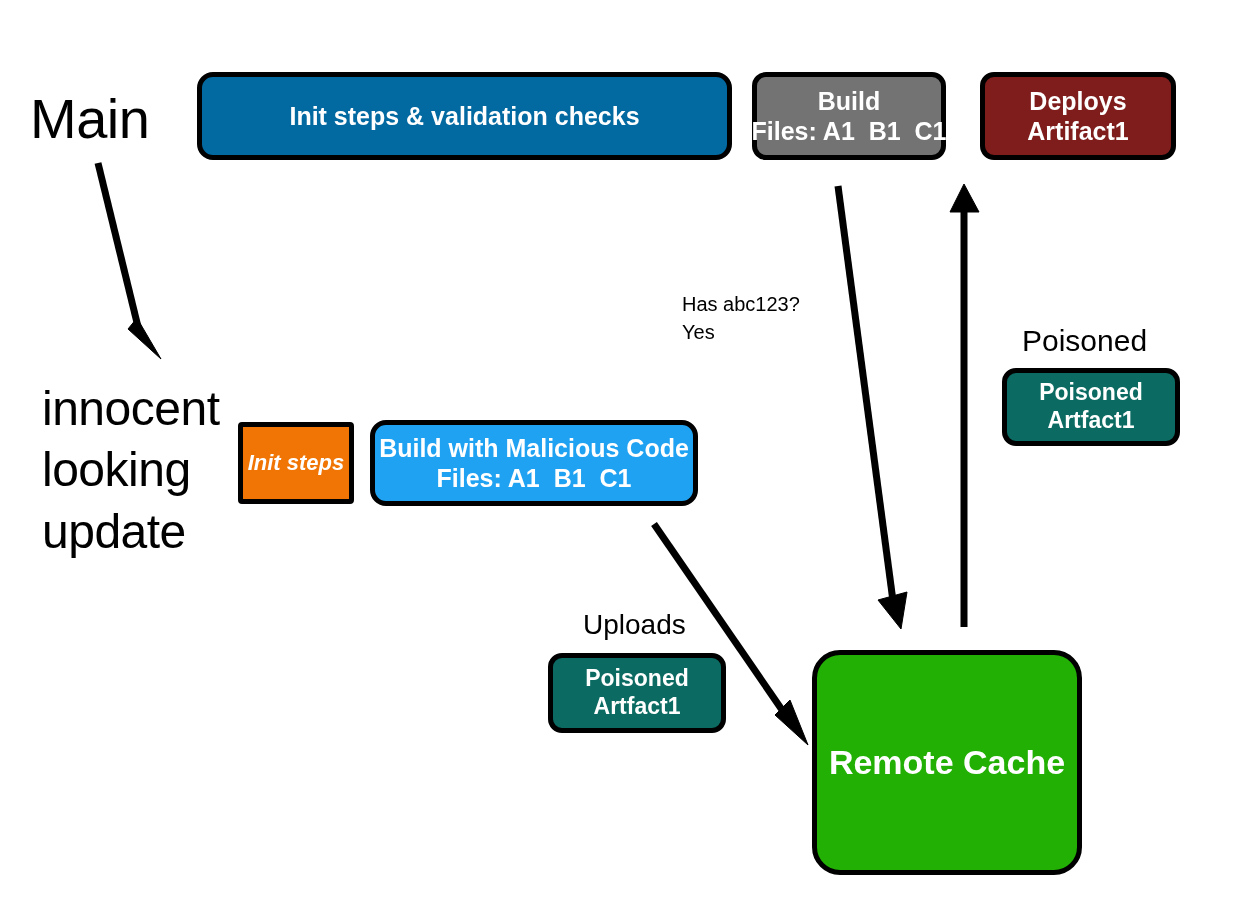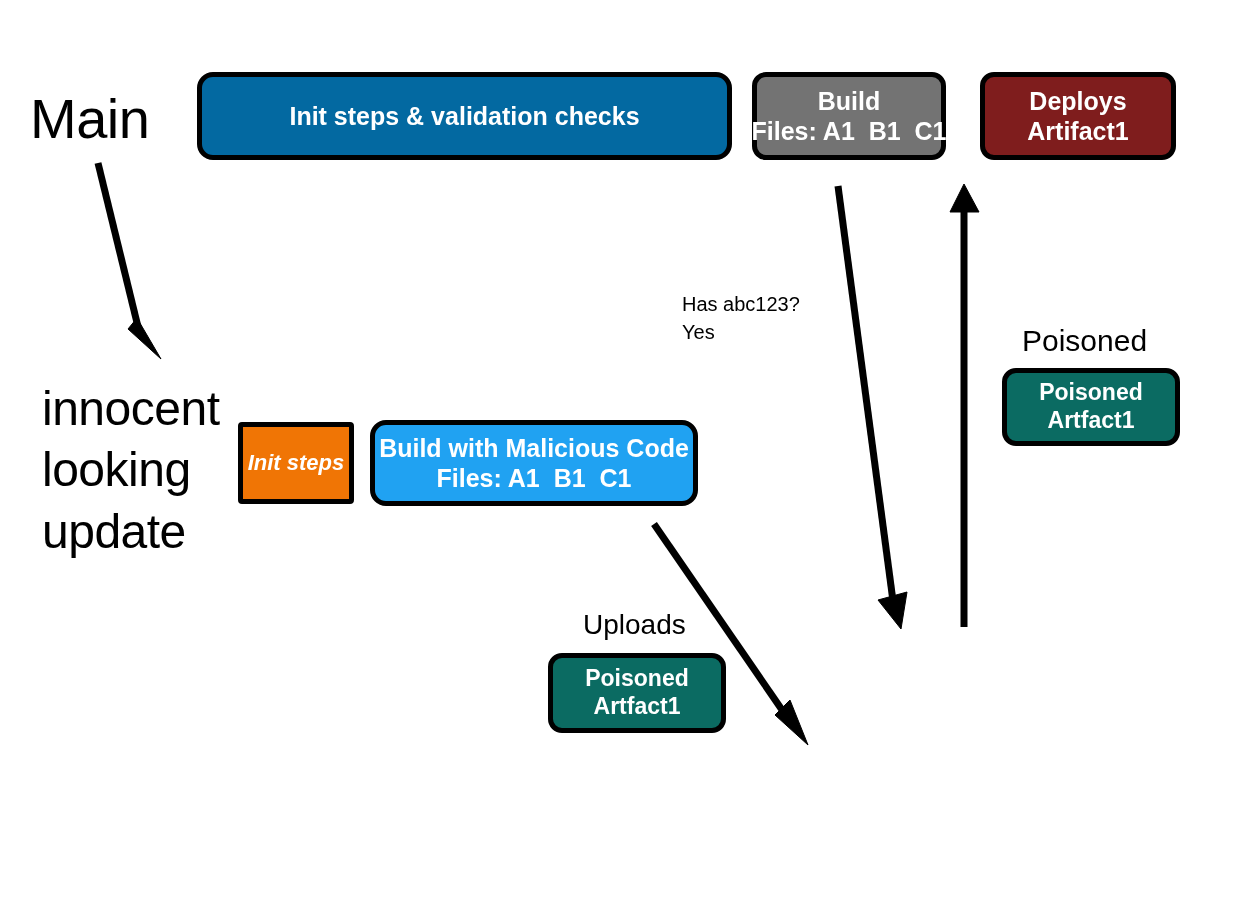--- a/index.html
+++ b/index.html
@@ -198,14 +198,15 @@
 
   <div class="node" id="node-build-malicious">Build with Malicious Code
 Files: A1  B1  C1</div>
 
   <div class="node" id="node-poisoned-up">Poisoned
 Artfact1</div>
 
   <div class="node" id="node-poisoned-down">Poisoned
 Artfact1</div>
 
+  <div class="node" id="node-remote-cache">Remote Cache</div>
 
 </div>
 
 </body></html>

